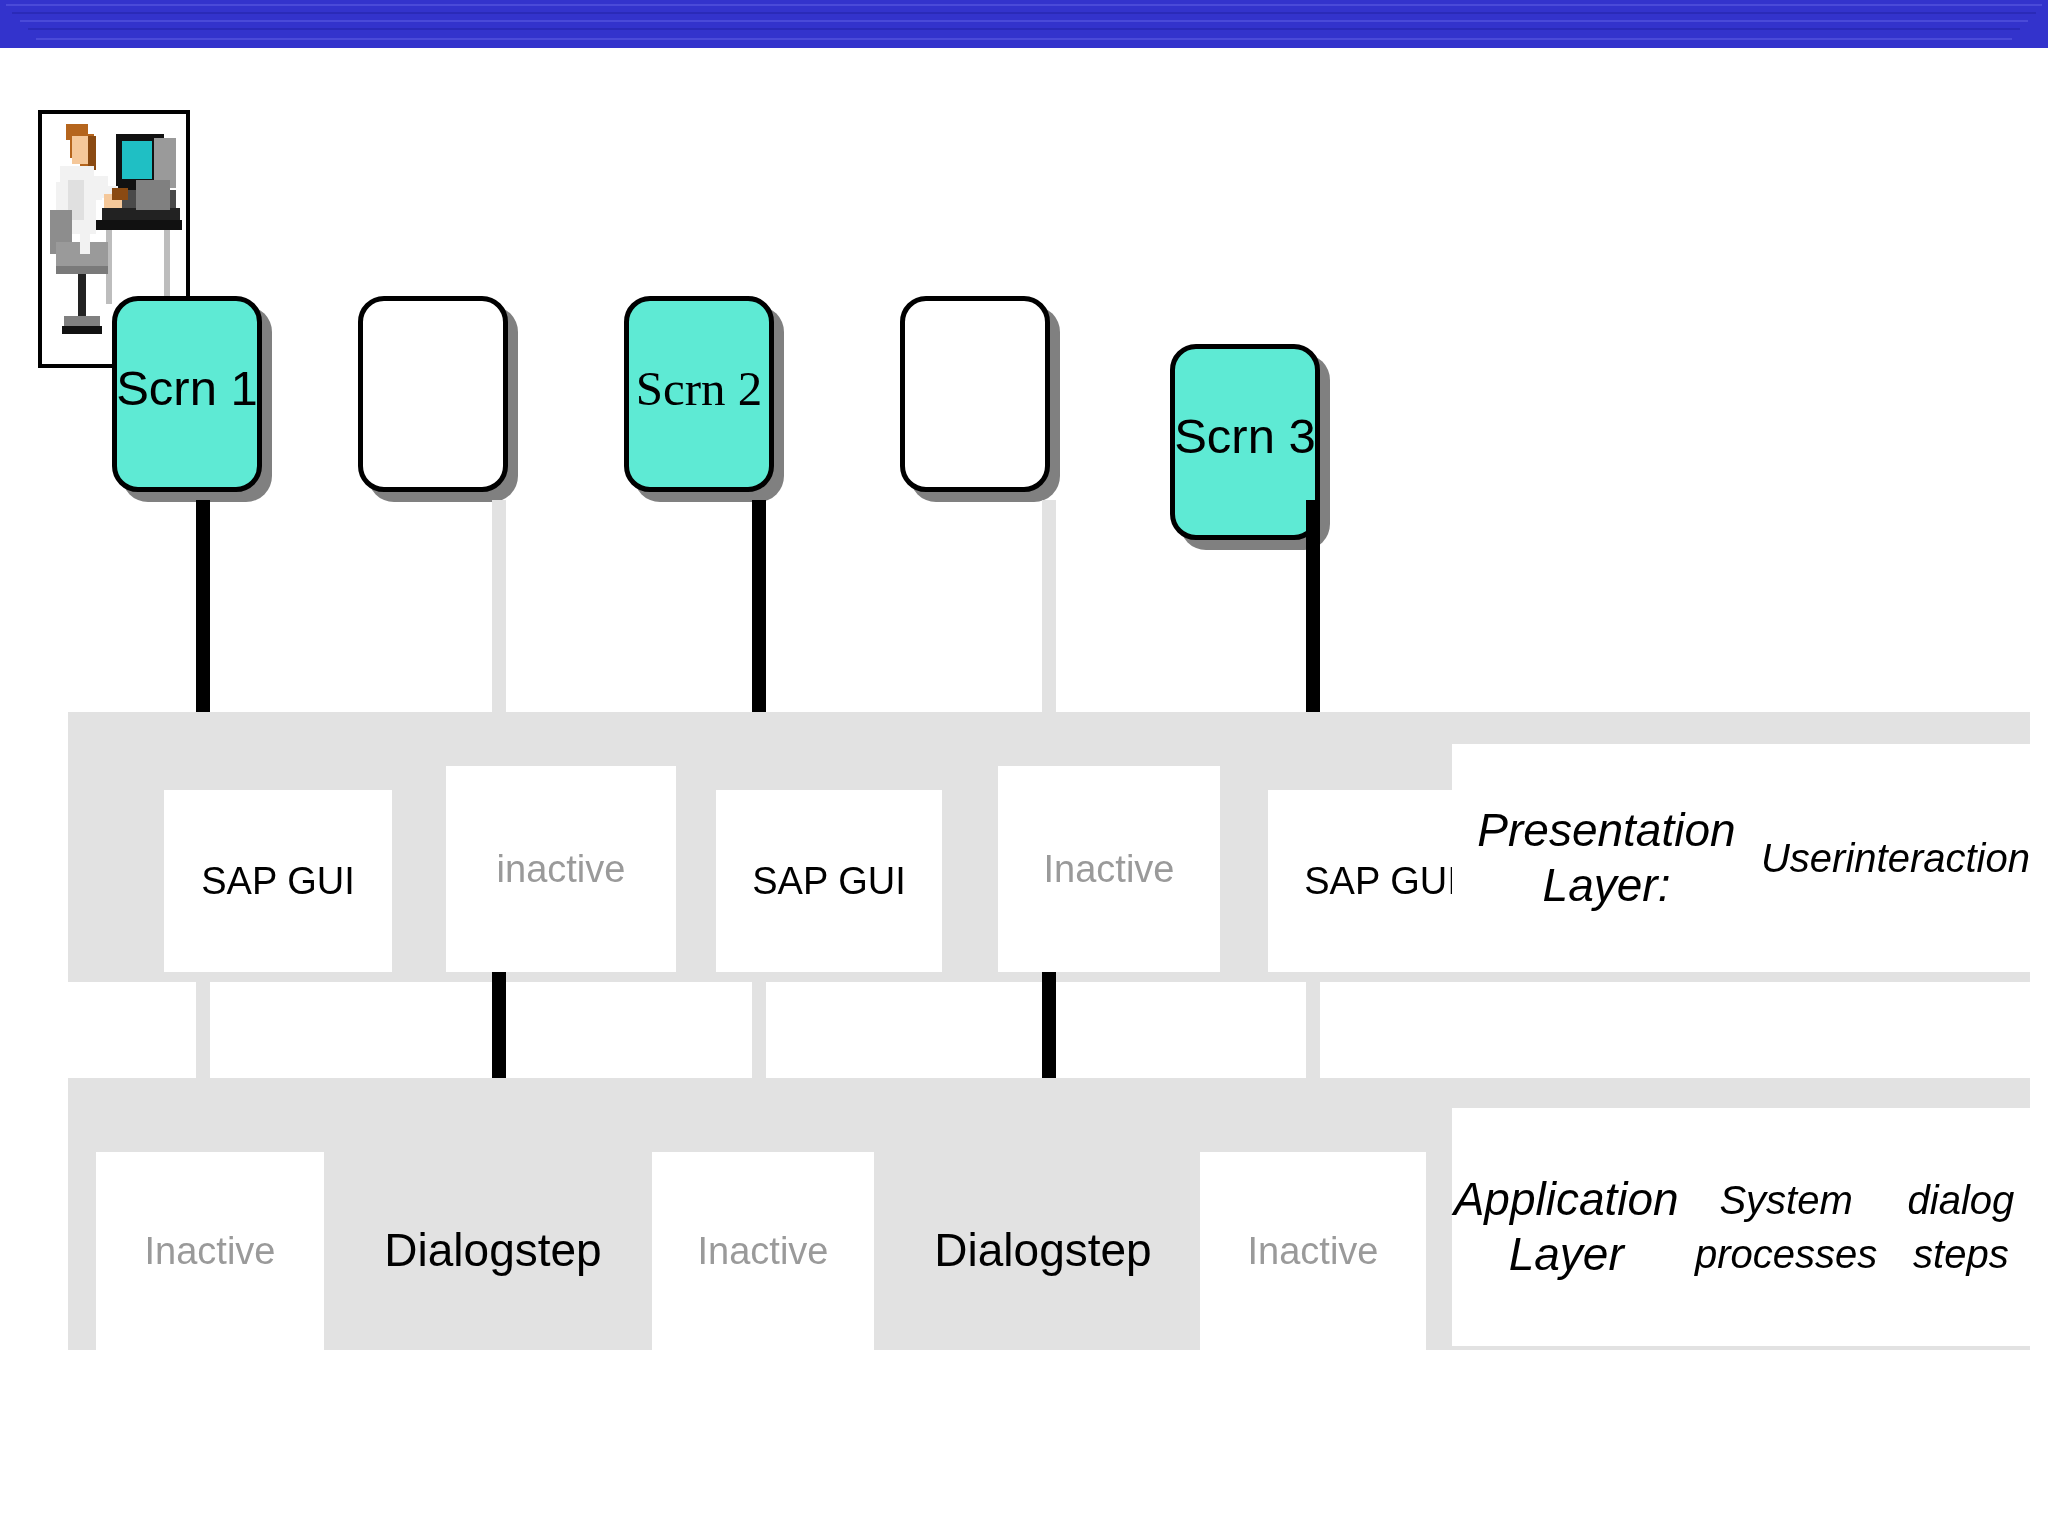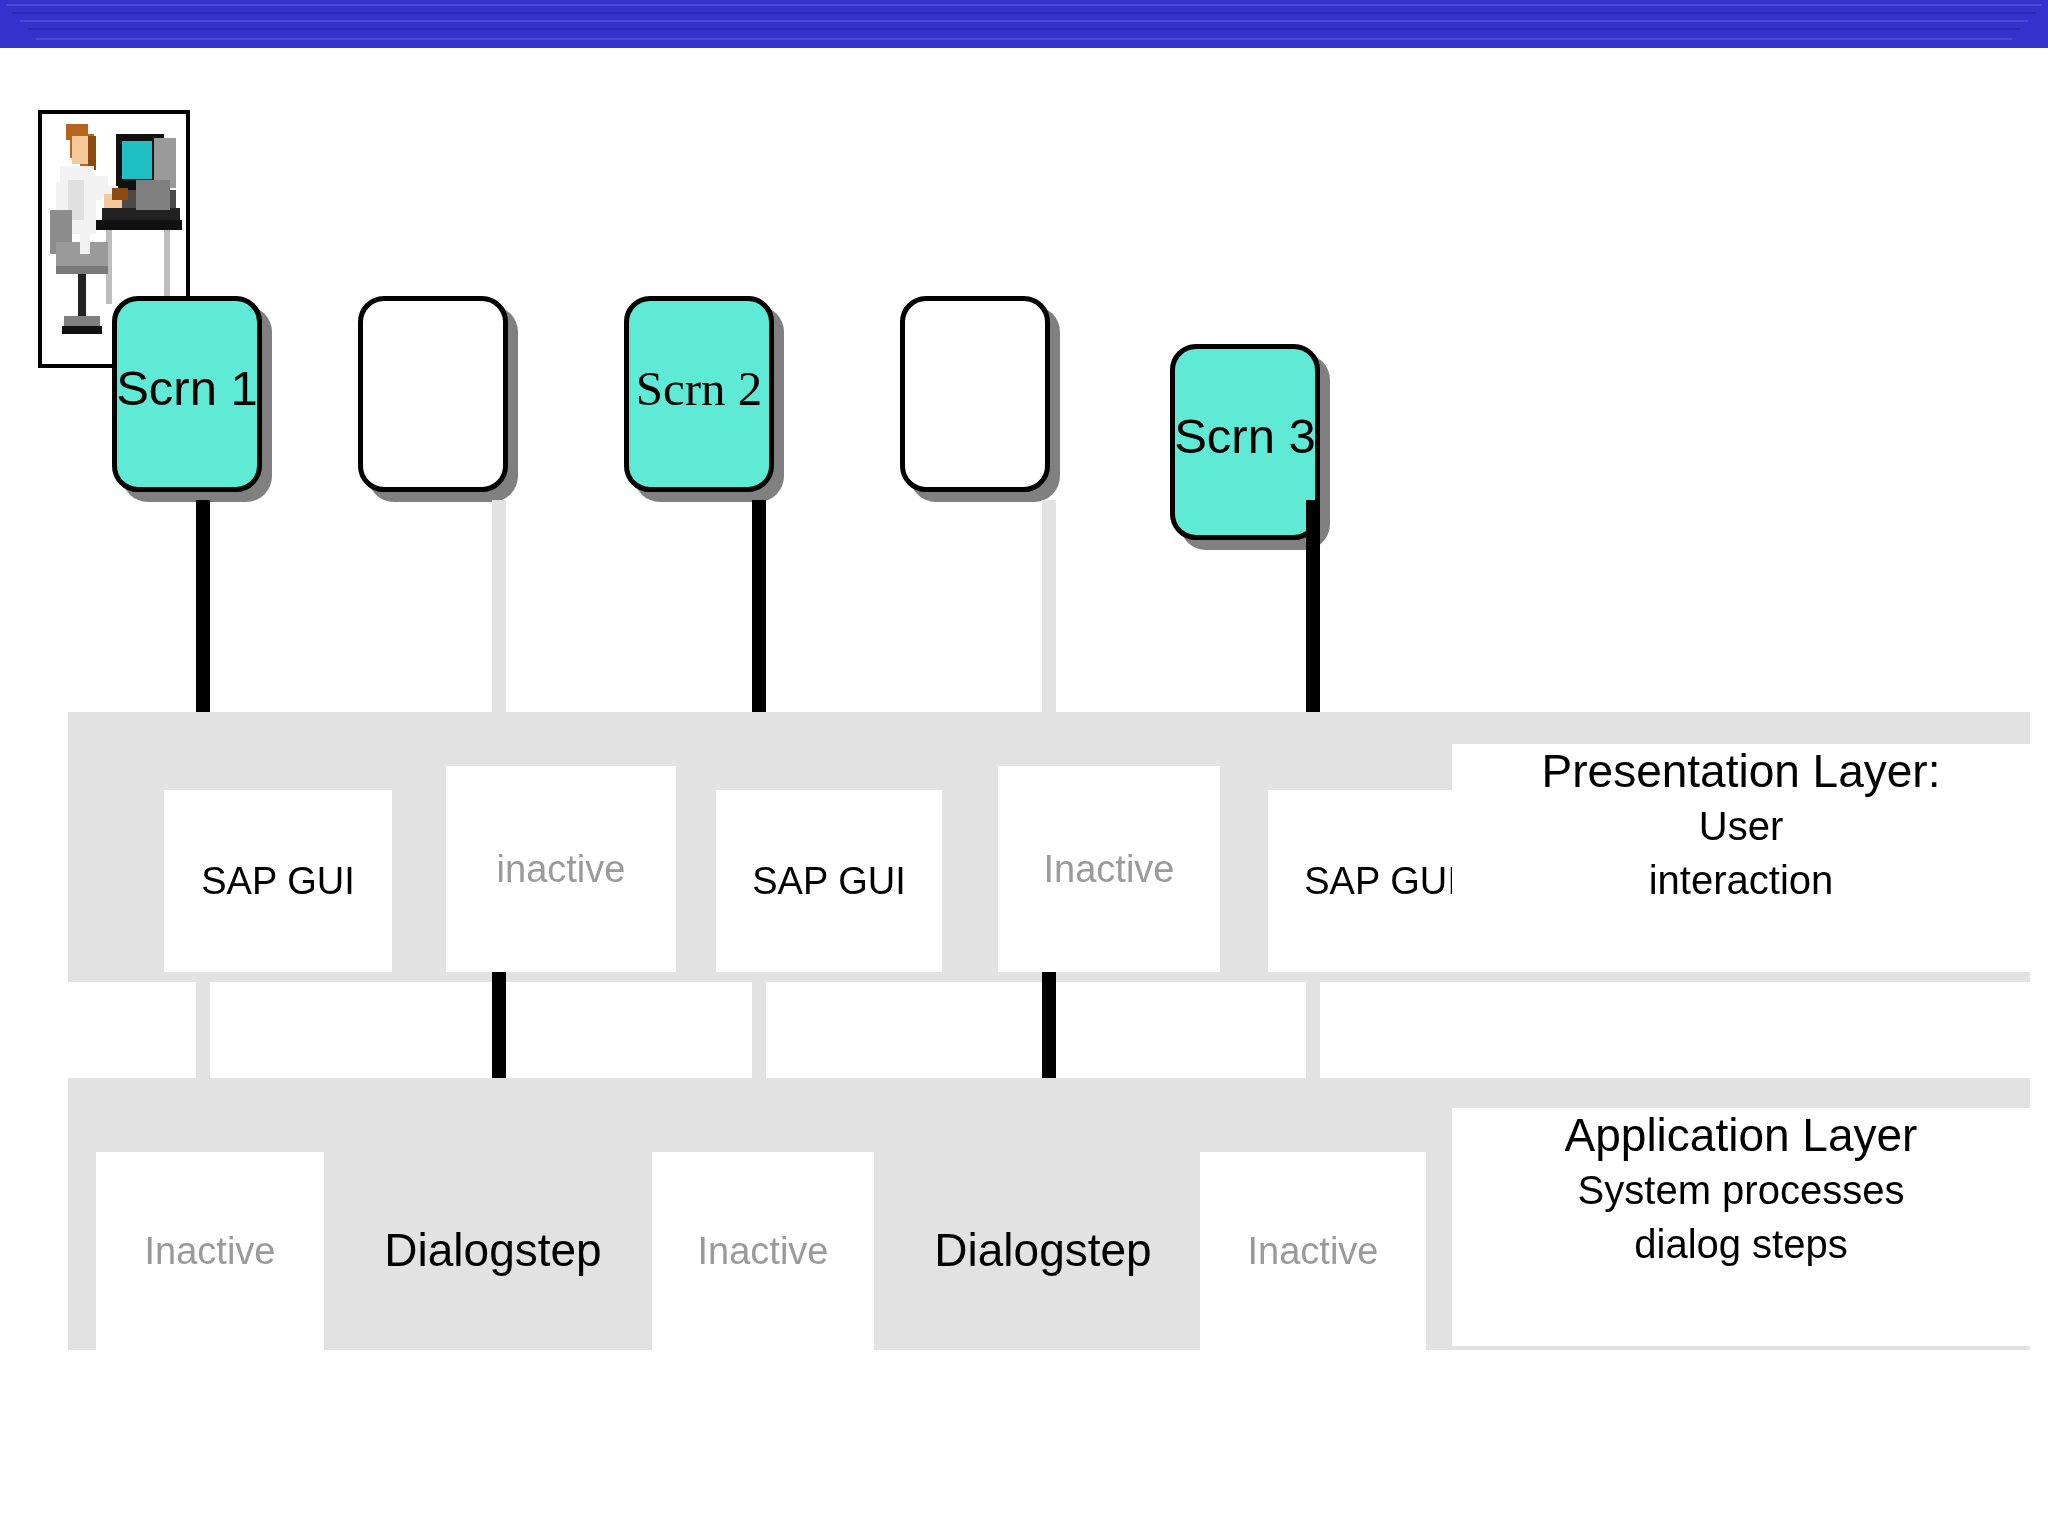--- a/index.html
+++ b/index.html
@@ -68,22 +68,22 @@
   
   .dialog-step{
     position:absolute;display:flex;flex-direction:row;
     align-items:center;justify-content:center;text-align:center;
     color:#000000;font-size:46px;line-height:1.55;
   }
 
   
   .desc-box{
     position:absolute;background:#ffffff;
-    display:flex;flex-direction:column;align-items:center;
-    text-align:center;color:#000000;
+    display:flex;flex-direction:row;align-items:center;
+    text-align:center;color:#000000;font-style:italic;
   }
   .desc-title{font-size:46px;line-height:1.2;}
   .desc-line{font-size:40px;line-height:1.35;}
 </style>
 </head>
 <body>
 
 <div id="title-band">
   <div class="ln" style="left:6px;top:4px;width:2036px;"></div>
   <div class="ln2" style="left:12px;top:12px;width:2024px;"></div>

